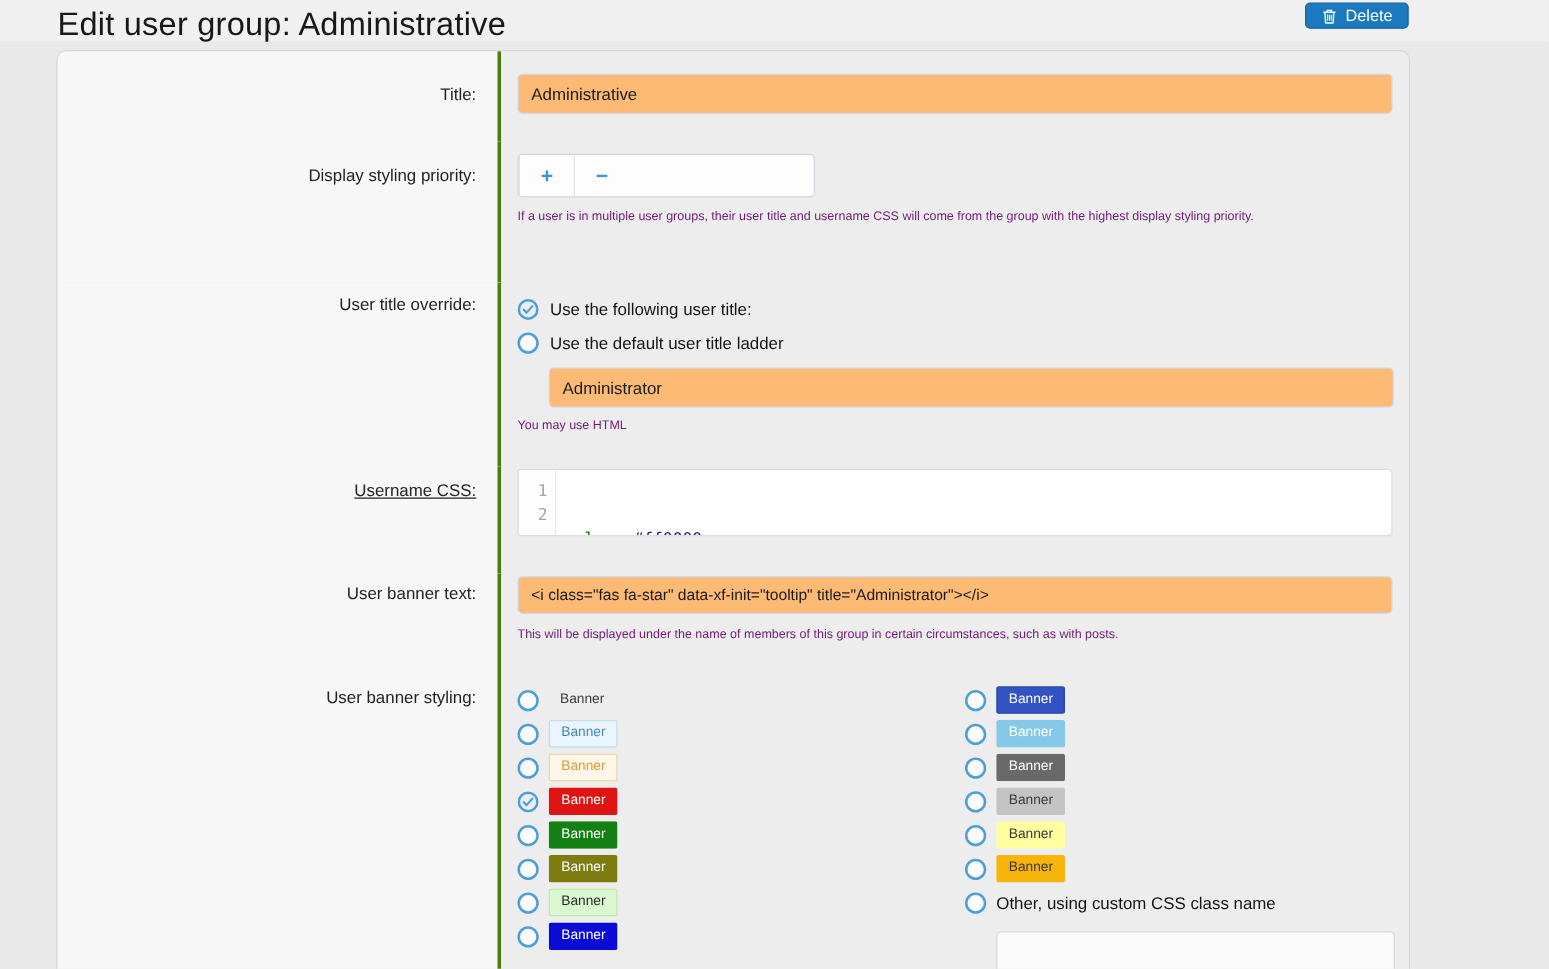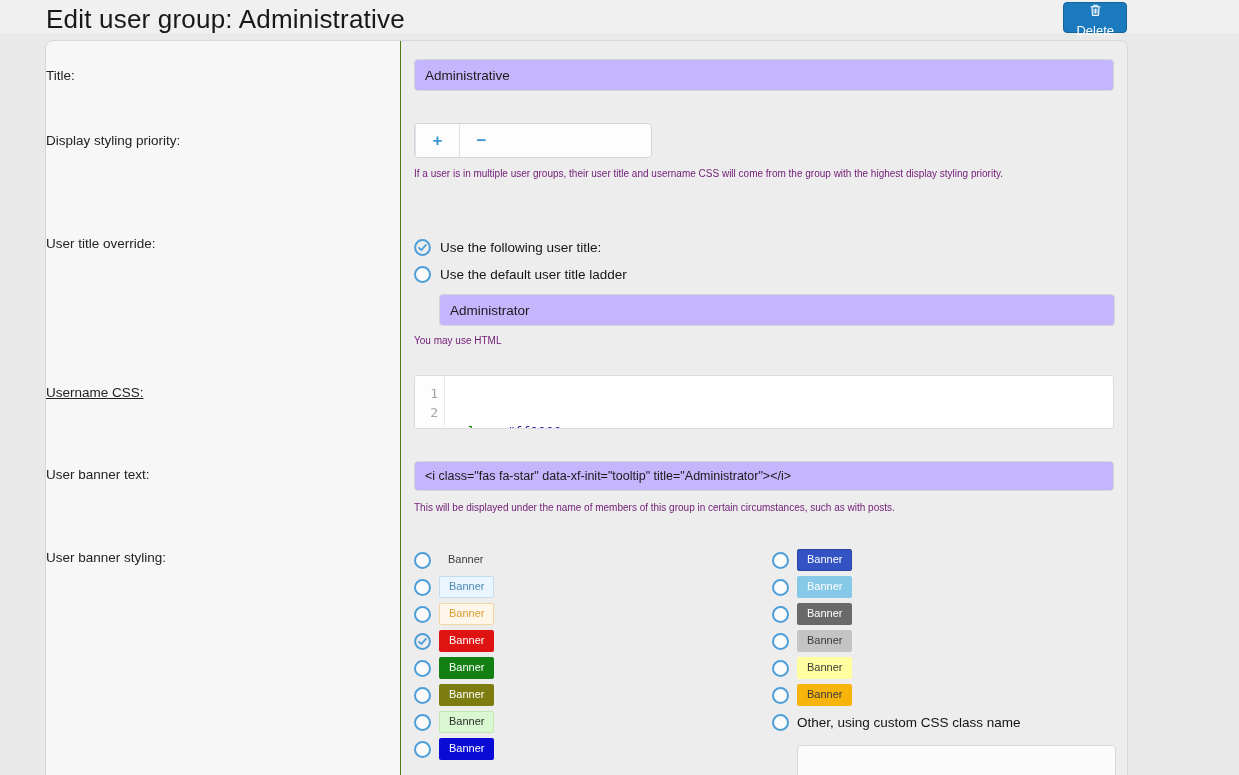--- a/index.html
+++ b/index.html
@@ -3,41 +3,41 @@
 <meta charset="utf-8">
 <style>
   * { margin:0; padding:0; box-sizing:border-box; }
   html,body { width:1239px; height:775px; overflow:hidden; }
   body { font-family:"Liberation Sans","DejaVu Sans",sans-serif; background:#e9e9ea; color:#1a1a1a; }
   .page { position:relative; width:1239px; height:775px; overflow:hidden; }
 
   
   .header { position:absolute; top:0; left:0; right:0; height:33px; background:#f0f0f1; }
   .page-title { position:absolute; left:46px; top:4px; font-size:26px; color:#18181b; letter-spacing:.2px; }
-  .btn-delete { position:absolute; right:112px; top:2px; height:31px; display:flex; align-items:center; gap:6px;
+  .btn-delete { position:absolute; right:112px; top:2px; height:21px; display:flex; align-items:center; gap:6px;
     background:#1b79bd; border:1px solid #14649e; border-radius:4px; color:#fff; font-size:13px;
-    padding:0 12px; cursor:pointer;flex-direction:column; }
+    padding:0 12px; cursor:pointer; }
   .btn-delete svg { display:block; }
 
   
   .panel { position:absolute; left:45px; top:40px; width:1083px; height:745px;
     border:1px solid #d6d6de; border-radius:8px 8px 0 0; overflow:hidden;
     display:grid; grid-template-columns:355px 1fr; grid-template-rows:72px 113px 147px 86px 85px 1fr; }
-  .dt { background:#f7f7f8; border-right:1px solid #4d7c0f; text-align:left; padding-right:17px;
+  .dt { background:#f7f7f8; border-right:3px solid #4d7c0f; text-align:right; padding-right:17px;
     font-size:13.5px; color:#232326; }
   .dd { background:#ededee; padding-left:13px; padding-right:13px; }
 
   .dt1{ padding-top:27px; } .dd1{ padding-top:18px; }
   .dt2{ padding-top:20px; } .dd2{ padding-top:10px; }
   .dt3{ padding-top:10px; } .dd3{ padding-top:8px; }
   .dt4{ padding-top:12px;text-decoration:underline; } .dd4{ padding-top:2px; }
   .dt5{ padding-top:8px;  } .dd5{ padding-top:2px; }
   .dt6{ padding-top:6px;  } .dd6{ padding-top:5px; }
 
-  .text-input { width:700px; height:32px; background:#c4b5fd; border:1px solid #d4d4dc; border-radius:4px;
+  .text-input { width:700px; height:32px; background:#fdba74; border:1px solid #d4d4dc; border-radius:4px;
     font-family:"Liberation Sans","DejaVu Sans",sans-serif; font-size:13.5px; color:#1a1a1a; padding:0 10px; }
   .hint { font-size:10px; color:#701a75; line-height:1.45; }
 
   
   .stepper { display:flex; width:238px; height:35px; border:1px solid #d4d4dc; border-radius:4px; overflow:hidden; background:#fdfdfe; }
   .stepper input { width:150px; border:none; outline:none; background:#fdfdfe; text-align:right; padding-right:12px;
     font-size:14.5px; color:#1a1a1a; font-family:"Liberation Sans","DejaVu Sans",sans-serif; }
   .step-btn { width:44px; display:flex; align-items:center; justify-content:center; border-left:1px solid #e0e0e6;
     color:#3a96d4; font-size:17px; font-weight:bold; background:#fdfdfe; cursor:pointer; }
   .hint-priority { margin-top:9px; max-width:690px; }

